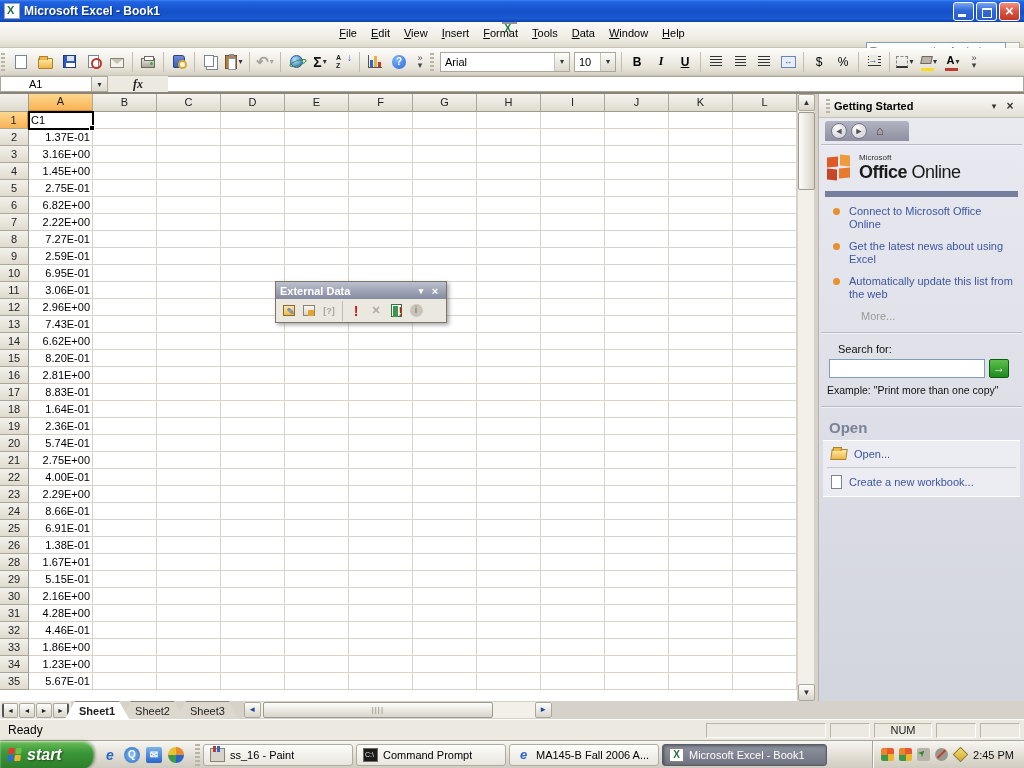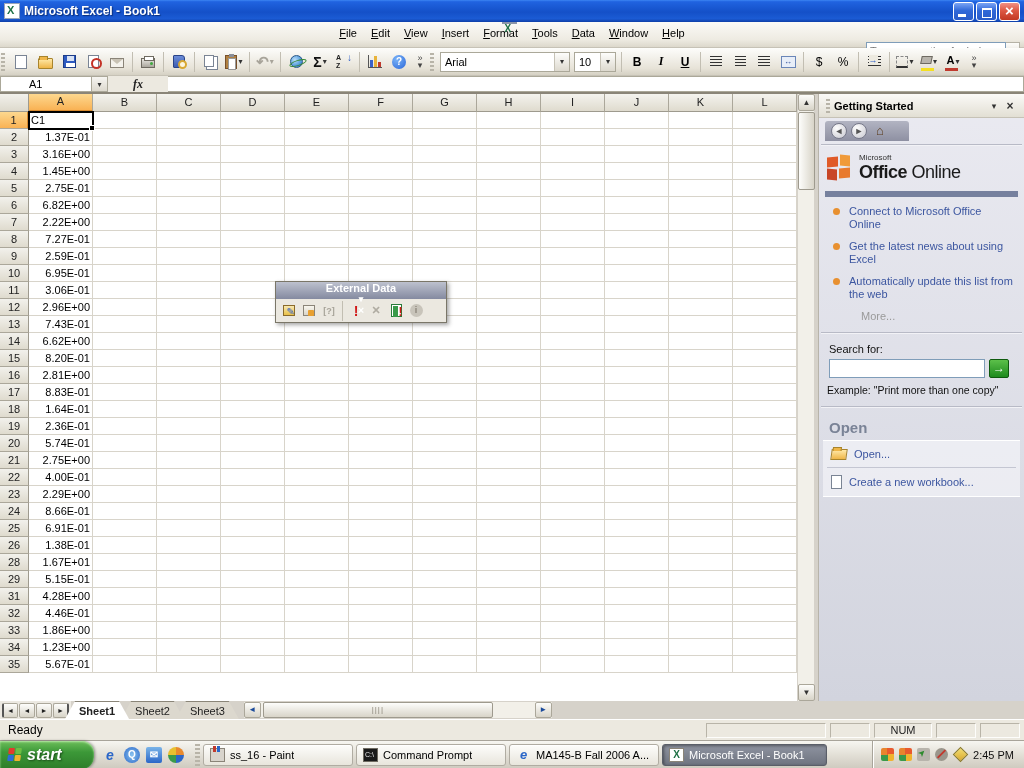--- a/index.html
+++ b/index.html
@@ -117,21 +117,21 @@
   .sel-box::after { content:""; position:absolute; right:-3px; bottom:-3px; width:4px; height:4px; background:#000; border:1px solid #fff; }
 
   
   .vscroll { position:absolute; top:0; left:797px; width:17px; height:607px; background:#F2F0E9; border-left:1px solid #D6D2CA; }
   .sc-btn { width:17px; height:17px; background:linear-gradient(180deg,#FDFDFB,#D8D4C8); border:1px solid #ABA79A; border-radius:2px; font-size:8px; color:#333; text-align:center; line-height:15px; }
   .vscroll .sc-btn.dn { position:absolute; bottom:0; }
   .v-thumb { position:absolute; top:18px; left:0; width:17px; height:78px; background:linear-gradient(90deg,#FDFDFB,#D8D4C8); border:1px solid #9E9A8E; border-radius:2px; }
 
   
   .extdata { position:absolute; top:187px; left:275px; width:172px; background:#EBE8E0; border:1px solid #7A7668; box-shadow:2px 2px 4px rgba(60,60,60,.45); }
-  .extdata .edt-title { height:17px; background:linear-gradient(180deg,#BDC1CE,#848AA0); color:#fff; font-weight:bold; font-size:11px; display:flex; align-items:center; padding:0 4px;flex-direction:column; }
+  .extdata .edt-title { height:17px; background:linear-gradient(180deg,#BDC1CE,#848AA0); color:#fff; font-weight:bold; font-size:11px; display:flex; align-items:center; padding:0 4px; }
   .edt-title .t { flex:1; }
   .edt-title .tbtn { width:14px; text-align:center; font-size:9px; }
   .edt-title .xbtn { width:14px; text-align:center; font-size:11px; font-weight:bold; }
   .edt-body { height:23px; display:flex; align-items:center; padding:0 3px; }
   .edt-ic { width:20px; height:19px; display:flex; align-items:center; justify-content:center; position:relative; }
   .ic-tbl { width:12px; height:11px; background:linear-gradient(180deg,#F8E8B0,#E8C048); border:1px solid #8A6A2A; }
   .ic-tbl::after { content:"✎"; position:absolute; right:-1px; bottom:-2px; font-size:10px; color:#3A62C8; }
   .ic-props { width:12px; height:11px; background:linear-gradient(180deg,#F8F6EE,#D8D4C8); border:1px solid #8A8478; }
   .ic-props::after { content:""; position:absolute; right:0px; bottom:-1px; width:6px; height:6px; background:#E8A030; border-radius:1px; }
   .g-param { color:#A8A49A; font-size:9px; font-weight:bold; }
@@ -163,21 +163,21 @@
   .ol-squares .s4 { left:12px; top:13px; width:11px; height:10px; background:#E87A2E; transform:skewY(-6deg); }
   .ol-text .ms { font-size:8px; color:#333; }
   .ol-text .big { font-size:18px; color:#1A1A1A; letter-spacing:-0.5px; }
   .ol-text .big b { font-weight:bold; }
   .ol-bar { height:6px; background:#76809E; margin:2px 6px 8px 6px; }
 
   .tp-links { list-style:none; padding:0 10px; }
   .tp-links li { position:relative; padding:0 0 9px 20px; color:#3C56A0; line-height:13px; }
   .tp-links li::before { content:""; position:absolute; left:4px; top:3px; width:7px; height:7px; border-radius:50%; background:#E89030; }
   .tp-more { padding:0 10px 10px 42px; color:#9A9A9A; }
-  .tp-search-label { padding:10px 10px 4px 10px; color:#111; }
+  .tp-search-label { padding:10px 10px 4px 19px; color:#111; }
   .tp-search-row { display:flex; align-items:center; gap:4px; padding:0 10px; }
   .tp-search-row input { width:156px; height:19px; border:1px solid #7F9DB9; font-size:11px; padding:1px 3px; font-family:"Liberation Sans",sans-serif; }
   .go-btn { width:20px; height:19px; background:linear-gradient(180deg,#5CC04A,#1E8A1E); border:1px solid #0E5A0E; border-radius:2px; color:#fff; font-weight:bold; text-align:center; line-height:17px; font-size:12px; }
   .tp-example { padding:6px 6px 10px 8px; font-size:10.5px; color:#111; white-space:nowrap; }
   .tp-open-hdr { padding:12px 10px 4px 10px; font-size:15px; font-weight:bold; color:#7A8396; }
   .tp-open-box { margin:0 4px; background:rgba(250,250,253,.55); border-top:1px solid #fff; border-bottom:1px solid #fff; }
   .tp-open-row { display:flex; align-items:center; gap:7px; padding:7px 8px; color:#3C56A0; }
   .tp-open-div { height:1px; background:#C4C6D2; margin:0 4px; }
   .ic-openfolder { width:16px; height:11px; background:linear-gradient(180deg,#FFE9A8,#EFB648); border:1px solid #A8842C; position:relative; transform:skewX(-8deg); }
   .ic-openfolder::before { content:""; position:absolute; top:-3px; left:0; width:7px; height:3px; background:#EFB648; border:1px solid #A8842C; border-bottom:none; }
@@ -848,20 +848,35 @@
             <span class="cell"></span>
             <span class="cell"></span>
             <span class="cell"></span>
             <span class="cell"></span>
             <span class="cell"></span>
             <span class="cell"></span>
             <span class="cell"></span>
             <span class="cell"></span>
           </div>
           <div class="grid-row">
+            <span class="row-hdr">30</span>
+            <span class="cell num">2.16E+00</span>
+            <span class="cell"></span>
+            <span class="cell"></span>
+            <span class="cell"></span>
+            <span class="cell"></span>
+            <span class="cell"></span>
+            <span class="cell"></span>
+            <span class="cell"></span>
+            <span class="cell"></span>
+            <span class="cell"></span>
+            <span class="cell"></span>
+            <span class="cell"></span>
+          </div>
+          <div class="grid-row">
             <span class="row-hdr">31</span>
             <span class="cell num">4.28E+00</span>
             <span class="cell"></span>
             <span class="cell"></span>
             <span class="cell"></span>
             <span class="cell"></span>
             <span class="cell"></span>
             <span class="cell"></span>
             <span class="cell"></span>
             <span class="cell"></span>

